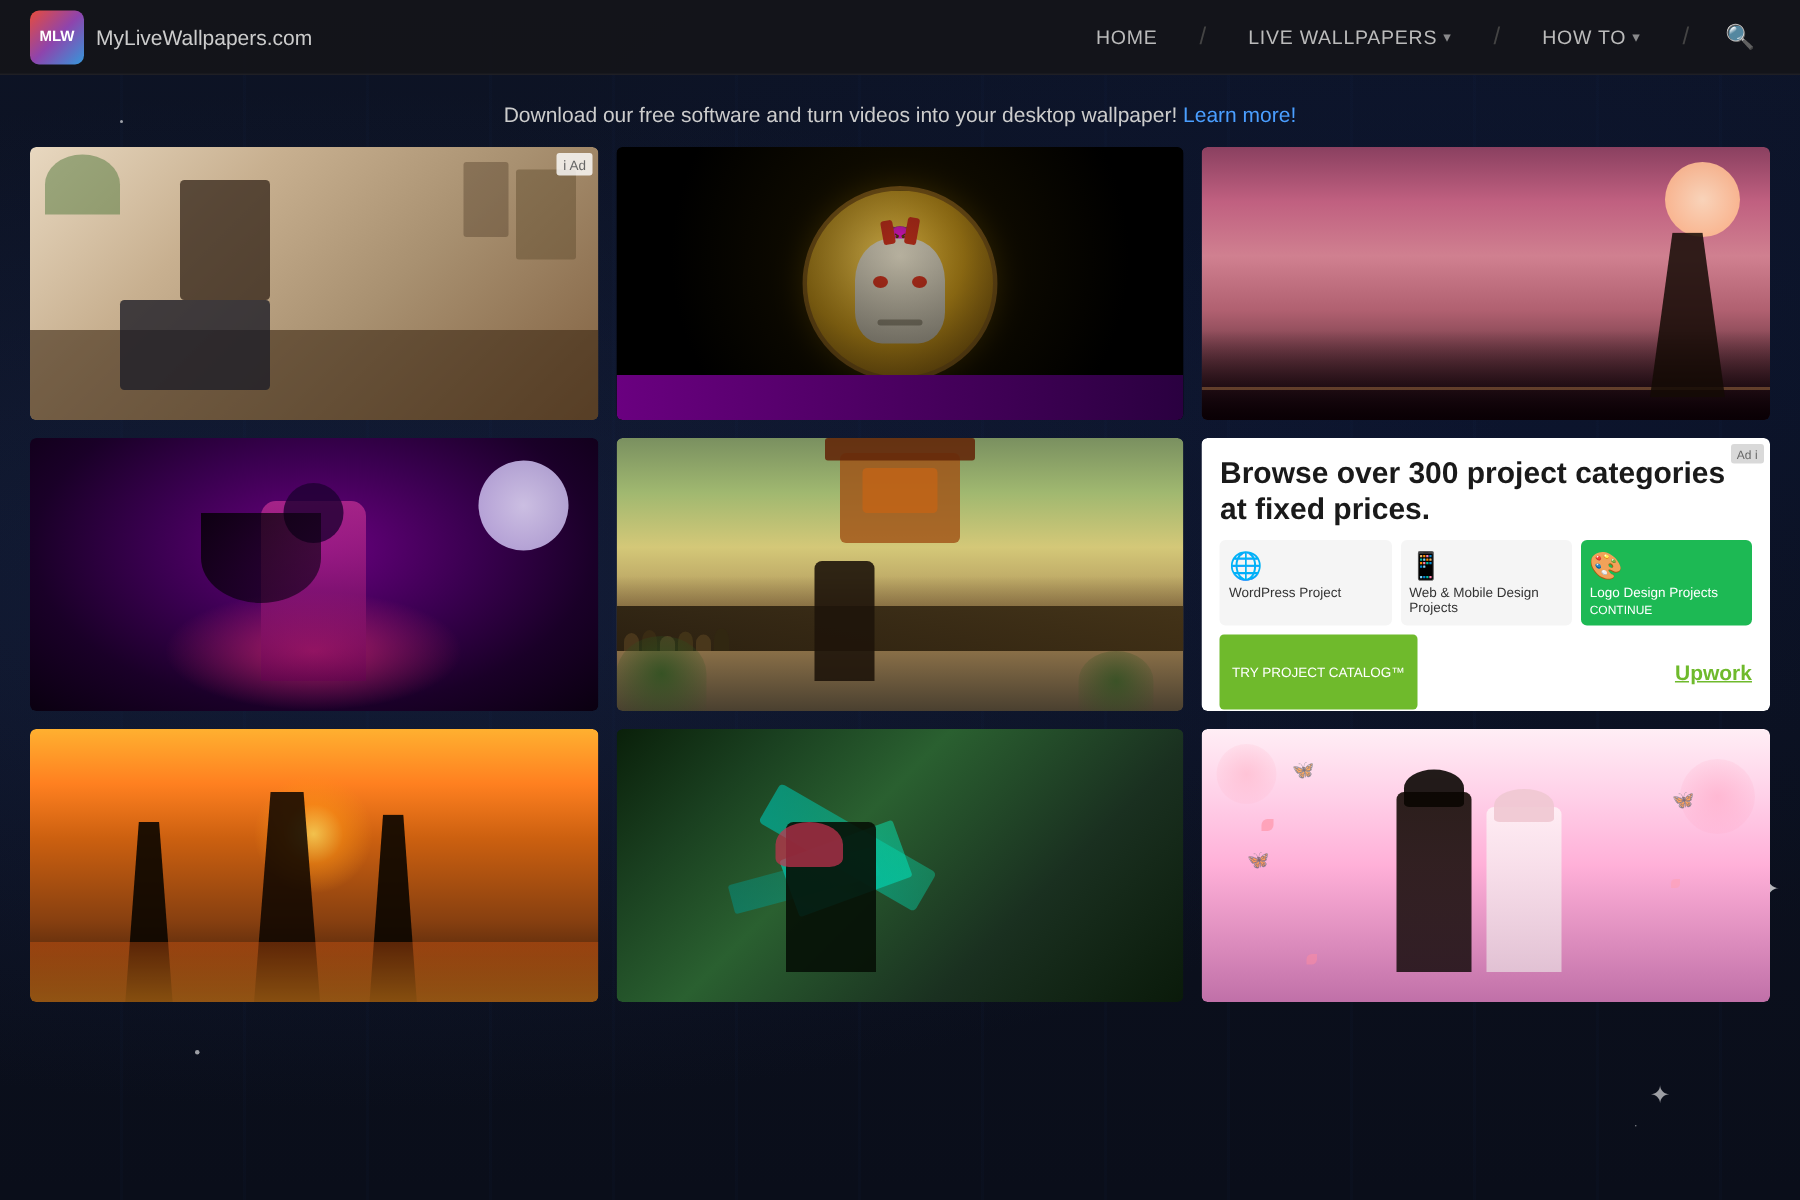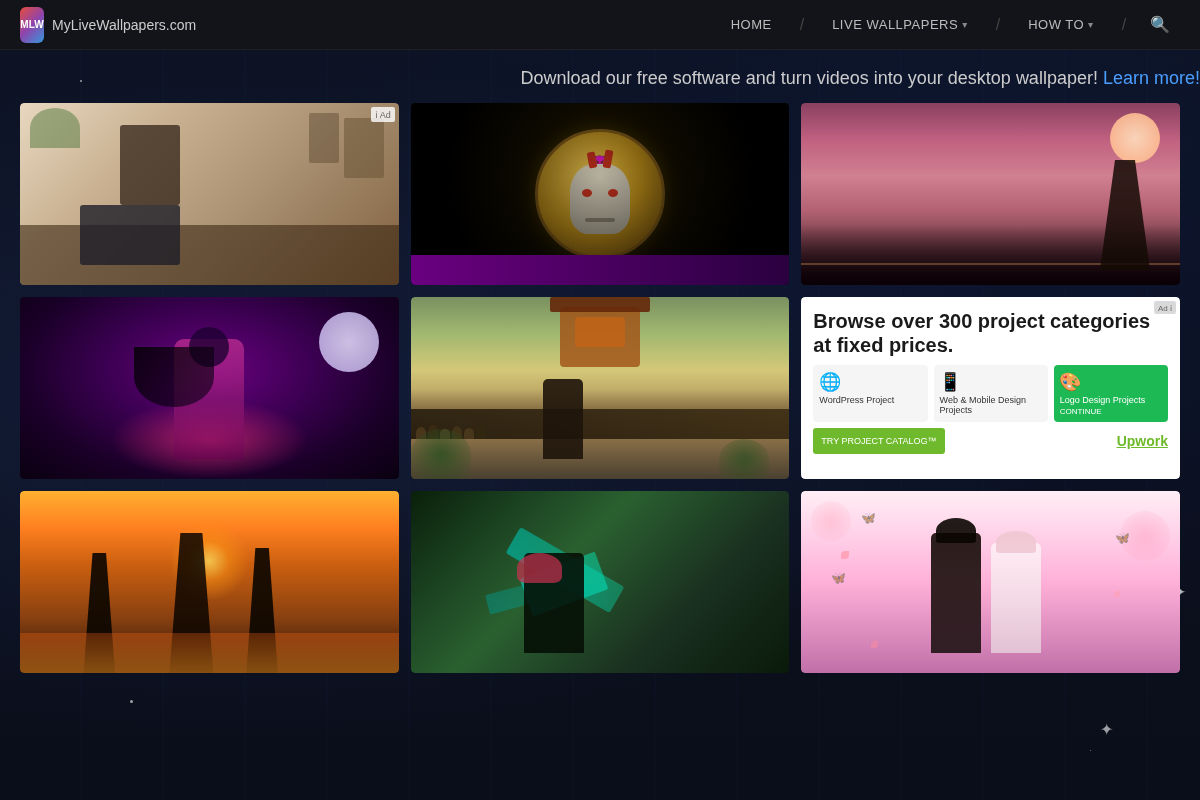--- a/index.html
+++ b/index.html
@@ -55,21 +55,21 @@
       border-bottom: 1px solid rgba(255,255,255,0.05);
     }
     .navbar-brand {
       display: flex;
       align-items: center;
       gap: 8px;
       text-decoration: none;
       margin-right: auto;
     }
     .brand-logo {
-      width: 24px;
+      width: 36px;
       height: 36px;
       border-radius: 6px;
       background: linear-gradient(135deg, #e74c3c, #8e44ad, #3498db);
       display: flex;
       align-items: center;
       justify-content: center;
       font-size: 14px;
       font-weight: bold;
       color: white;
     }
@@ -113,23 +113,23 @@
       color: #aaa;
       font-size: 16px;
       padding: 0 10px;
       cursor: pointer;
     }
 
     
     .banner {
       position: relative;
       z-index: 5;
-      text-align: right;
+      text-align: center;
       padding: 18px 0 14px;
-      font-size: 18px;
+      font-size: 14px;
       color: #ccc;
     }
     .banner a {
       color: #4a9eff;
       text-decoration: none;
     }
 
     
     .content {
       position: relative;
@@ -219,21 +219,21 @@
     .upwork-bottom {
       display: flex;
       justify-content: space-between;
       align-items: center;
       margin-top: 6px;
     }
     .upwork-btn {
       background: #6fba2c;
       color: white;
       border: none;
-      padding: 8px 8px;
+      padding: 20px 8px;
       font-size: 9px;
       border-radius: 3px;
       cursor: pointer;
     }
     .upwork-logo {
       font-size: 14px;
       font-weight: bold;
       color: #6fba2c;
       text-decoration: underline;
     }

